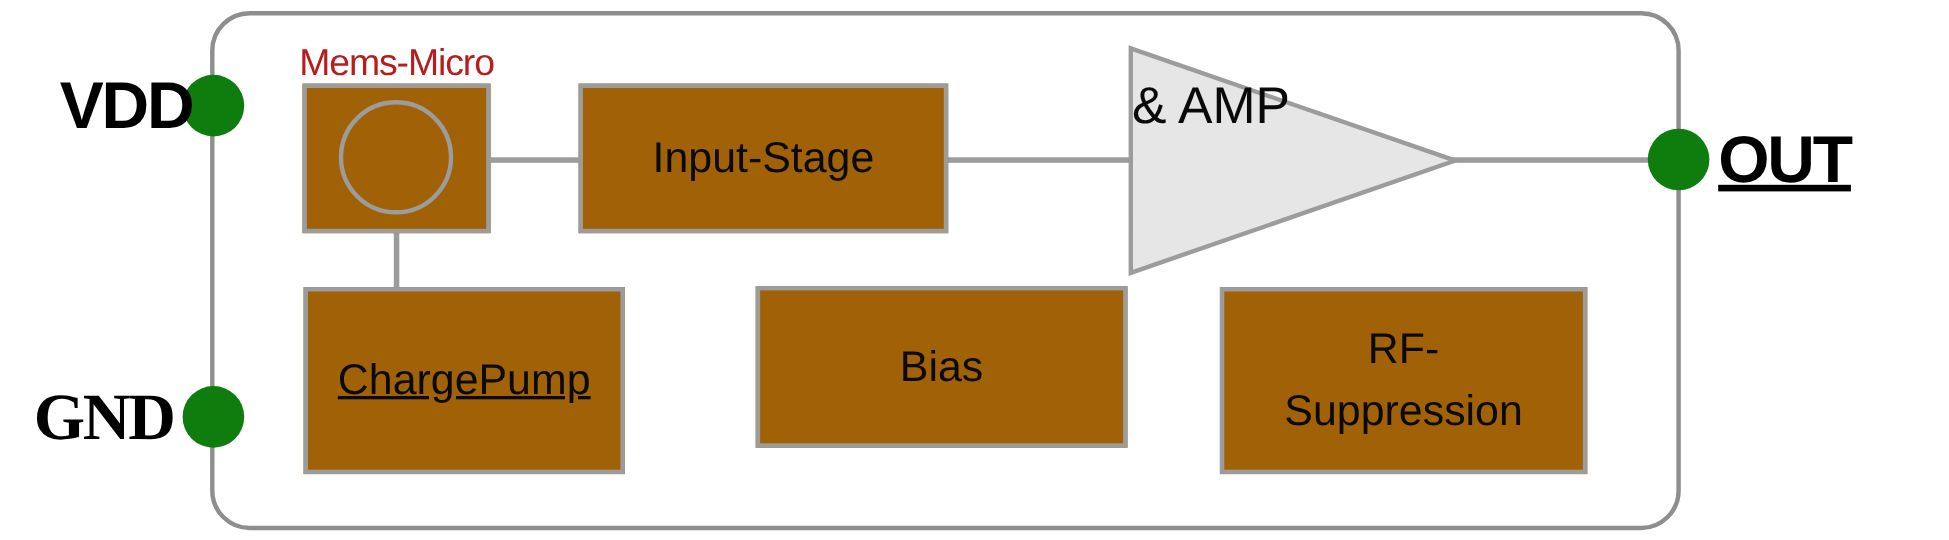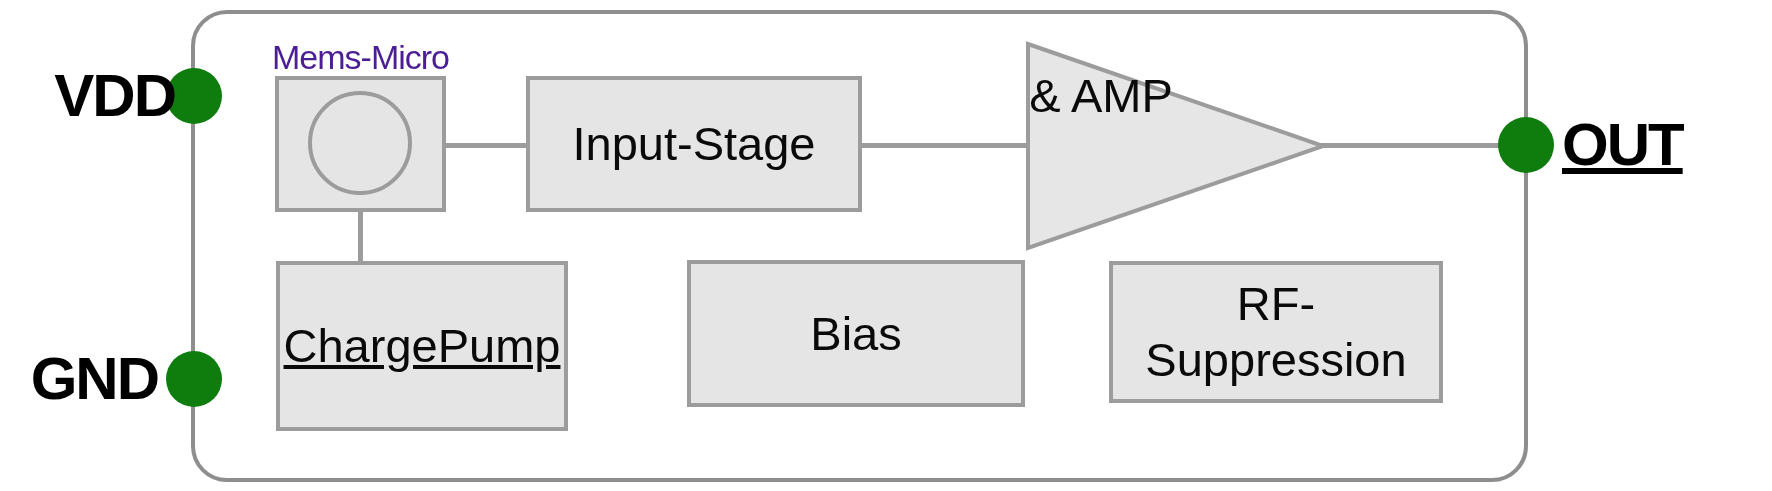--- a/index.html
+++ b/index.html
@@ -23,52 +23,52 @@
     width: 1337px; height: 472px;
     border: 4px solid #8e8e8e;
     border-radius: 36px;
     box-sizing: border-box;
     background: transparent;
   }
 
   
   .block {
     position: absolute;
-    background: #e5e5e5;
+    background: #a16207;
     border: 4px solid #9c9c9c;
     box-sizing: border-box;
     display: flex;
     align-items: center;
     justify-content: center;
     text-align: center;
-    font-size: 47px;
+    font-size: 39px;
     color: #0a0a0a;
     line-height: 56px;
   }
   .block-mems        { left: 275px;  top: 76px;  width: 171px; height: 136px; }
   .block-input       { left: 526px;  top: 76px;  width: 336px; height: 136px; }
   .block-chargepump  { left: 276px;  top: 261px; width: 292px; height: 170px; text-decoration: underline; }
   .block-bias        { left: 687px;  top: 260px; width: 338px; height: 147px; }
-  .block-rf          { left: 1109px; top: 261px; width: 334px; height: 142px; }
+  .block-rf          { left: 1109px; top: 261px; width: 334px; height: 170px; }
 
   .mems-circle {
     position: absolute;
     left: 308px; top: 91px;
     width: 104px; height: 104px;
     border: 4px solid #9c9c9c;
     border-radius: 50%;
     box-sizing: border-box;
     background: transparent;
   }
   .mems-title {
     position: absolute;
     left: 272px; top: 40px;
     font-size: 34px;
     line-height: 34px;
-    color: #4c1d95;
+    color: #b91c1c;
     letter-spacing: -1px;
     white-space: nowrap;
   }
 
   
   .amp-svg {
     position: absolute;
     left: 1020px; top: 36px;
     width: 312px; height: 220px;
   }
@@ -109,21 +109,21 @@
   .pin-label {
     position: absolute;
     font-size: 60px;
     line-height: 64px;
     font-weight: bold;
     color: #000000;
     letter-spacing: -2px;
     white-space: nowrap;
   }
   .pin-label-vdd { left: 27px;   top: 64px;  width: 148px; text-align: right; }
-  .pin-label-gnd { left: 10px;   top: 347px; width: 148px; text-align: right; }
+  .pin-label-gnd { left: 10px;   top: 347px; width: 148px; text-align: right; font-family: Liberation Serif, serif; }
   .pin-label-out { left: 1562px; top: 113px; text-align: left; text-decoration: underline; }
 </style>
 </head>
 <body>
 
 <div class="canvas">
 
   <div class="chip-outline"></div>
 
   <div class="wire wire-mems-input"></div>

